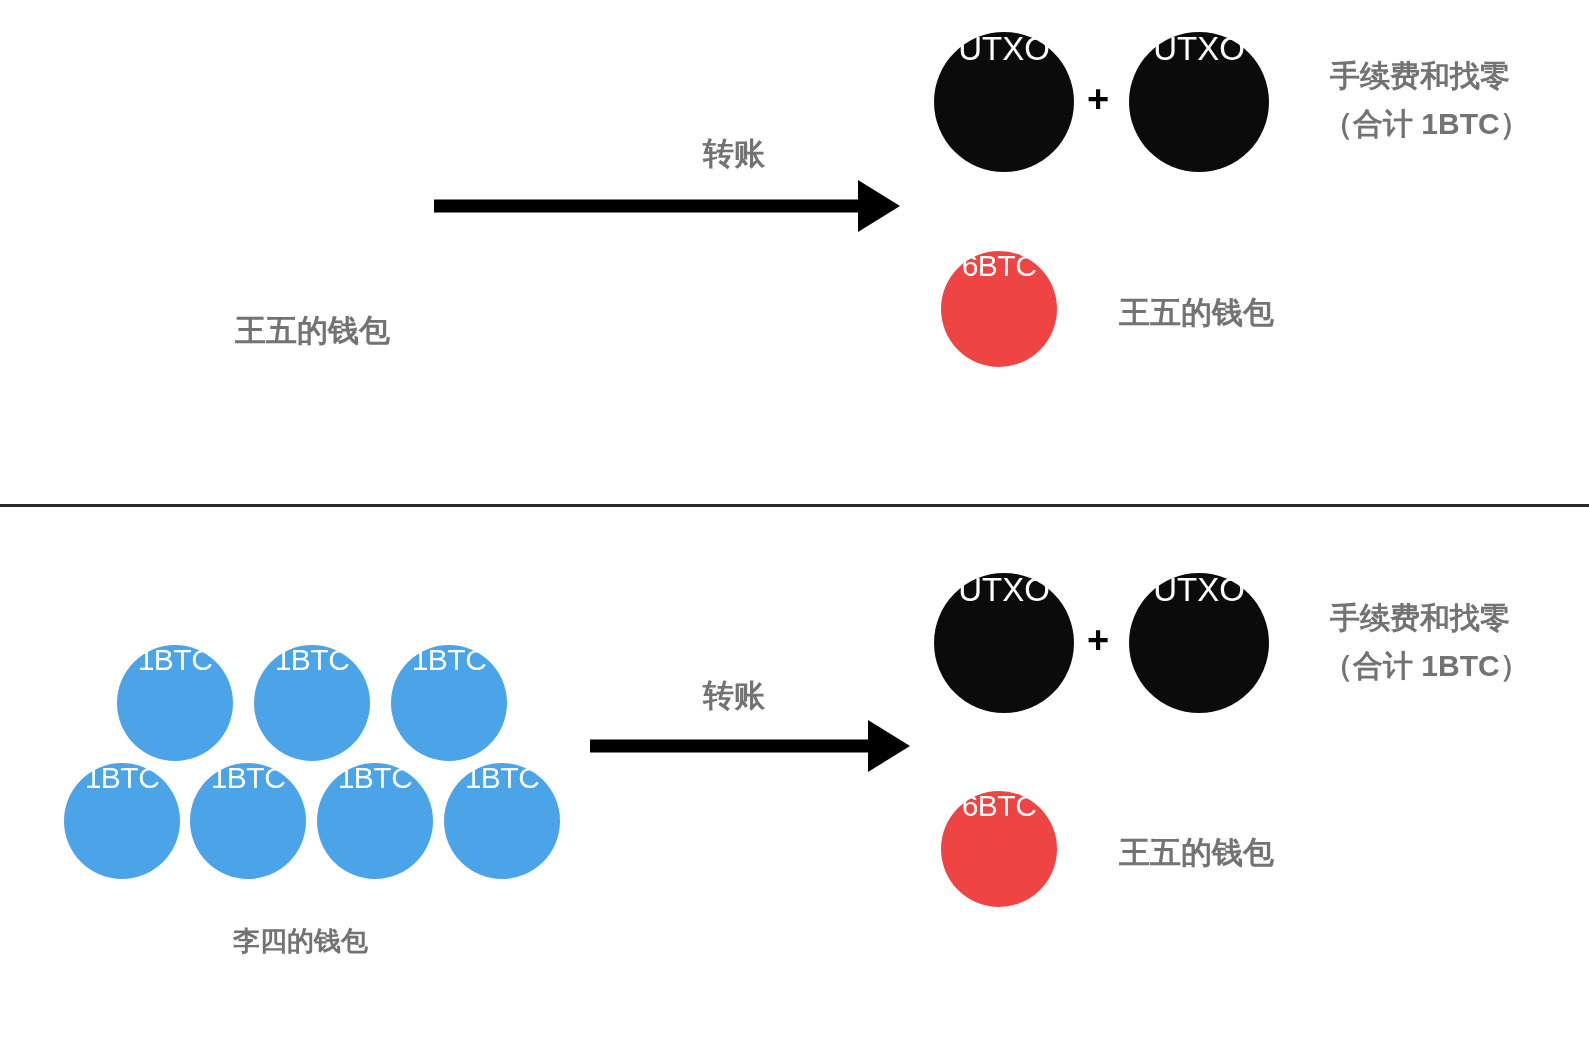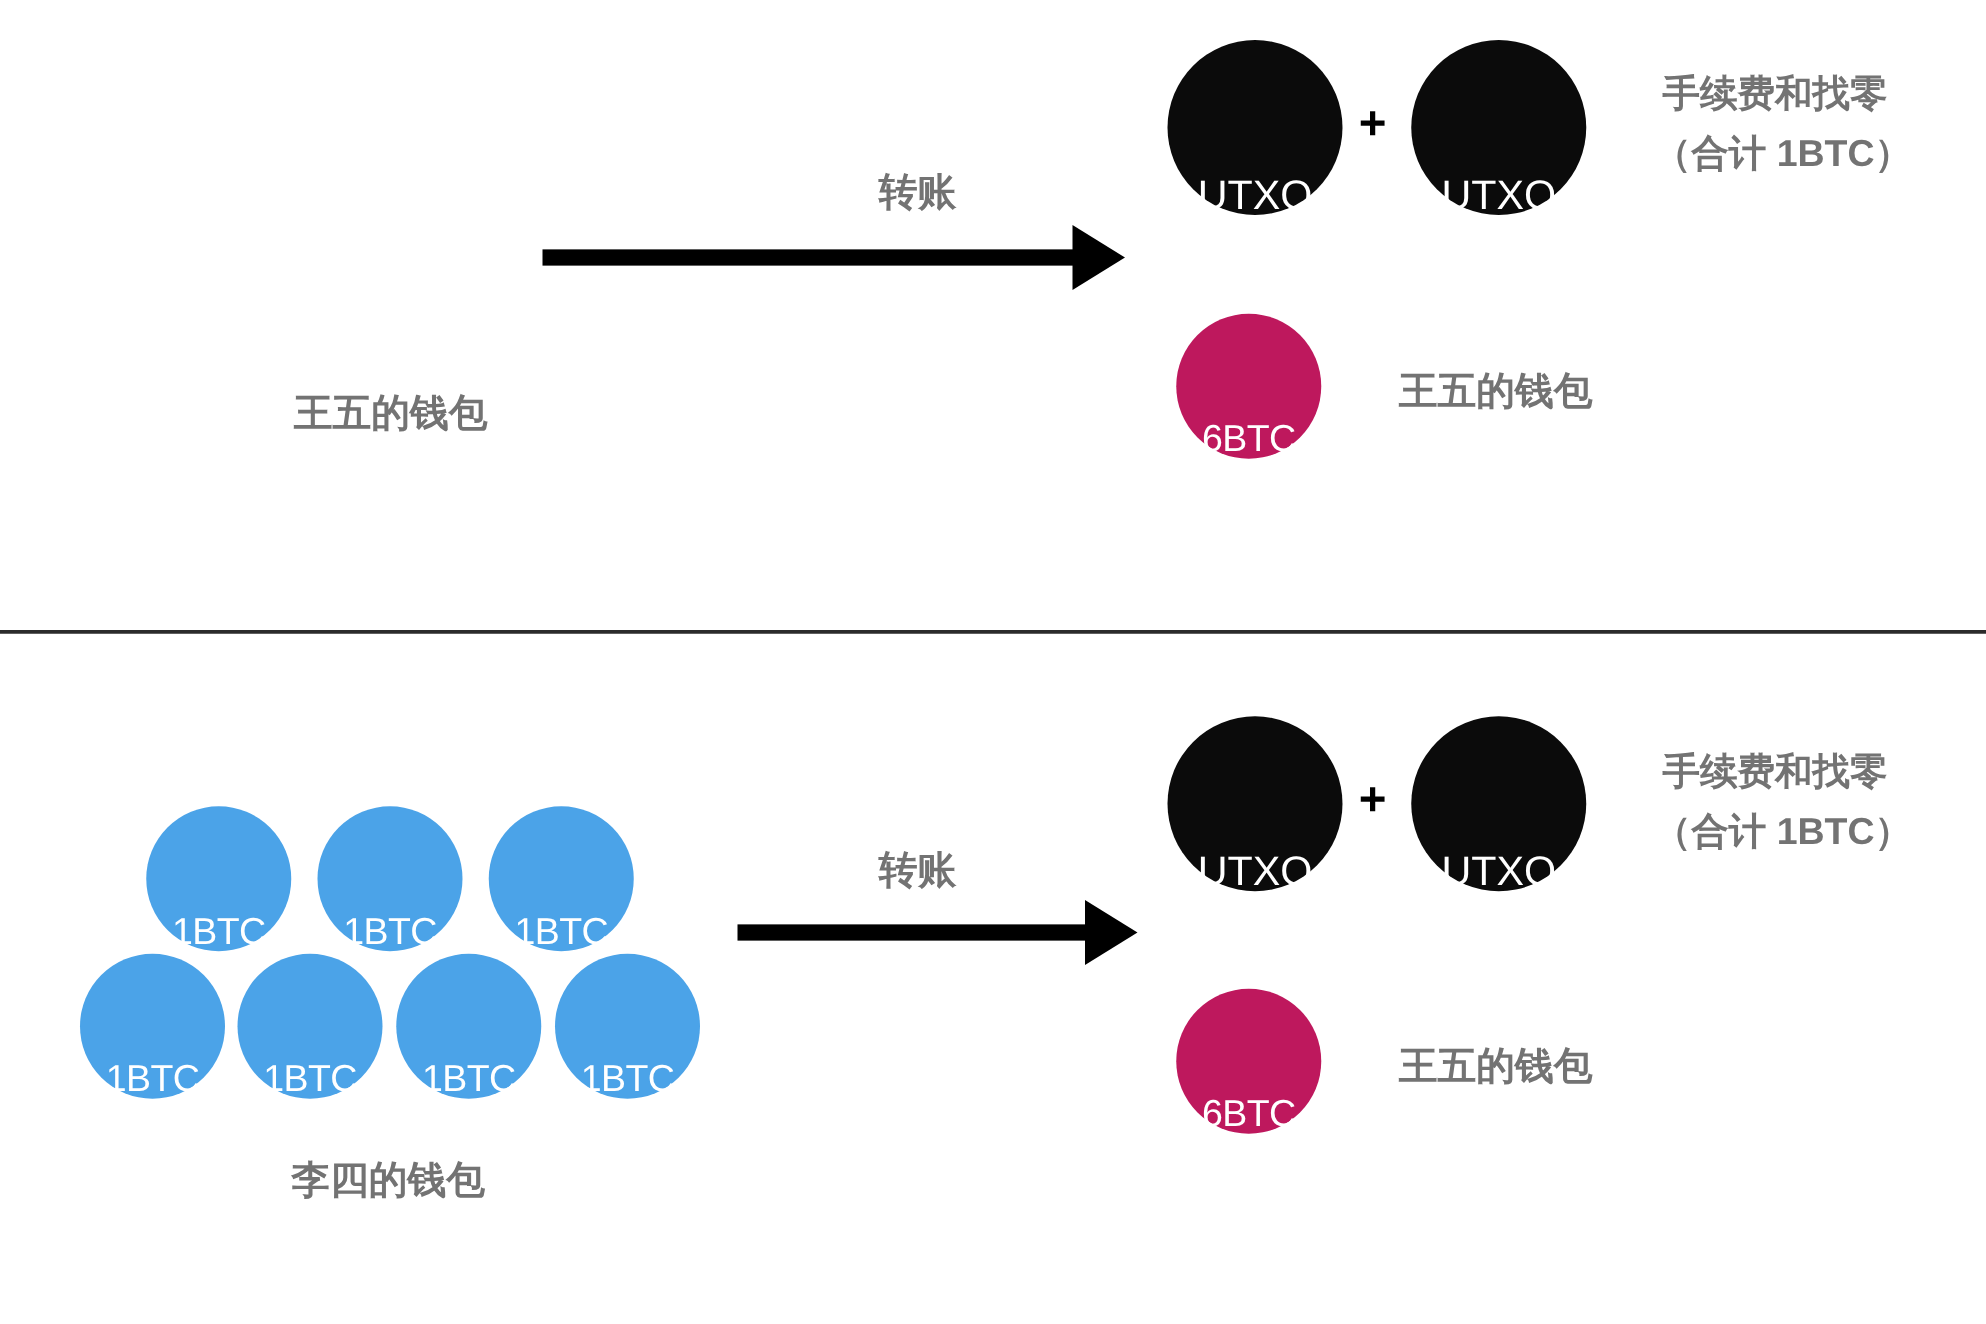--- a/index.html
+++ b/index.html
@@ -15,35 +15,35 @@
     width: 1589px;
     height: 1059px;
     background: #ffffff;
     overflow: hidden;
   }
 
   .circle {
     position: absolute;
     border-radius: 50%;
     display: flex;
-    align-items: flex-end;
+    align-items: flex-start;
     justify-content: center;
     box-sizing: border-box;
   }
   .circle .coin-label {
     color: #ffffff;
     font-weight: 400;
     letter-spacing: -0.5px;
     white-space: nowrap;
     line-height: 1;
   }
 
   
   .coin-orange { background: #EFBB45; }
-  .coin-green  { background: #be185d; }
+  .coin-green  { background: #ef4444; }
   .coin-blue   { background: #4BA3E8; }
   .coin-black  { background: #0B0B0B; }
 
   .coin-black .coin-label {
     font-weight: 400;
     letter-spacing: 0px;
   }
 
   
   .label {
@@ -150,21 +150,21 @@
   </div>
 
   <div class="circle coin-blue" style="left:317px; top:763px; width:116px; height:116px;">
     <span class="coin-label" style="font-size:30px;">1BTC</span>
   </div>
 
   <div class="circle coin-blue" style="left:444px; top:763px; width:116px; height:116px;">
     <span class="coin-label" style="font-size:30px;">1BTC</span>
   </div>
 
-  <div class="label" style="left:233px; top:923px; font-size:31px;">李四的钱包</div>
+  <div class="label" style="left:233px; top:923px; font-size:27px;">李四的钱包</div>
 
   <div class="arrow" style="left:590px; top:720px; width:320px; height:52px;">
     <div class="shaft" style="width:286px; height:13px;"></div>
     <div class="head" style="border-width:26px 0 26px 42px;"></div>
   </div>
 
   <div class="label" style="left:703px; top:675px; font-size:31px;">转账</div>
 
   <div class="circle coin-black" style="left:934px; top:573px; width:140px; height:140px;">
     <span class="coin-label" style="font-size:33px;">UTXO</span>

